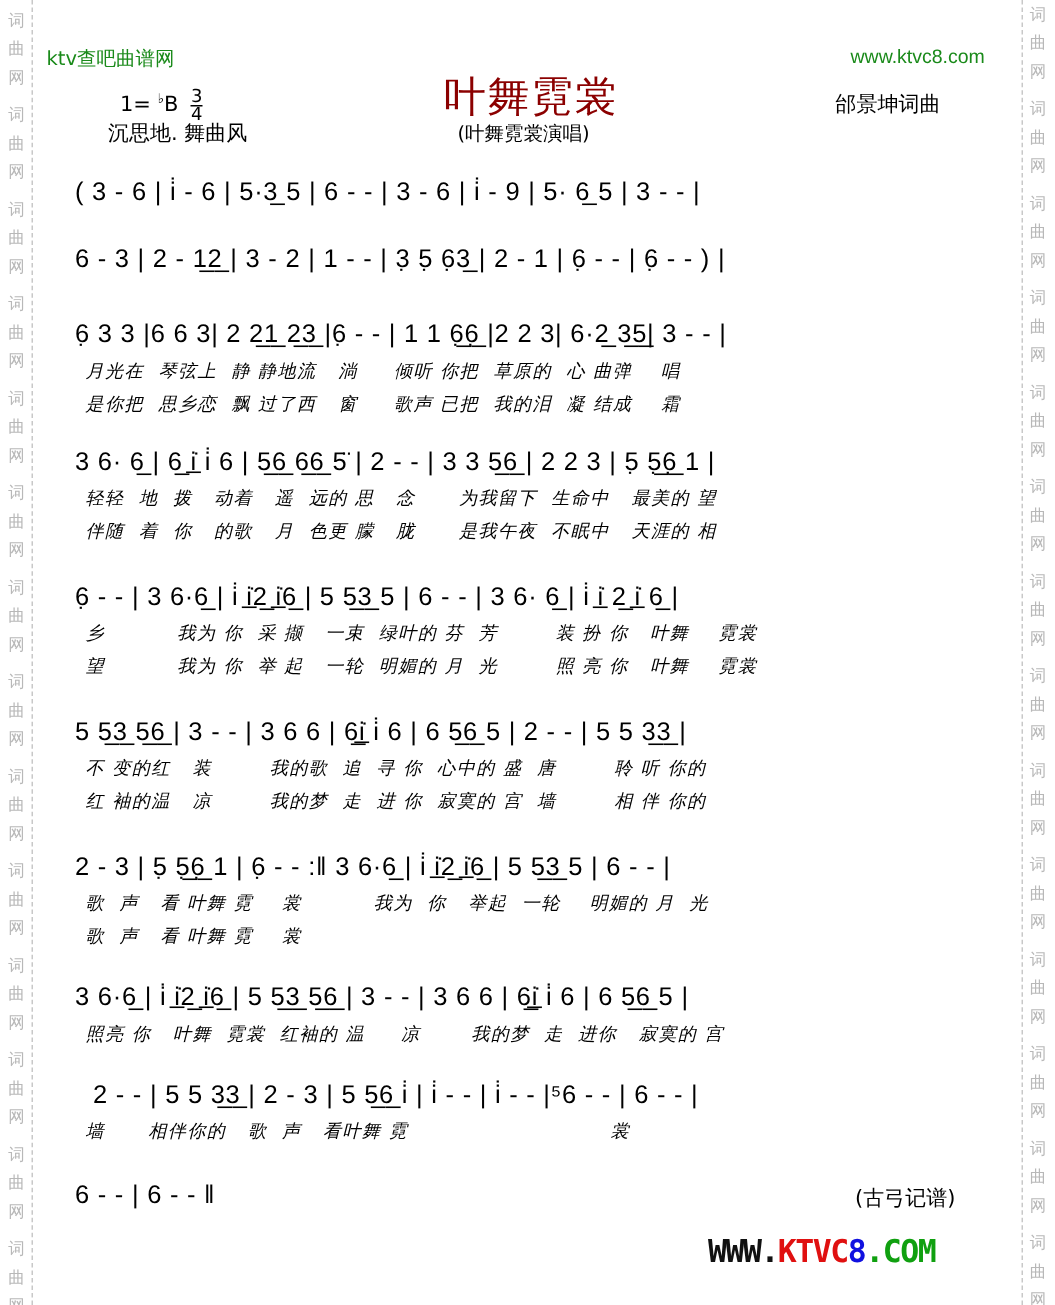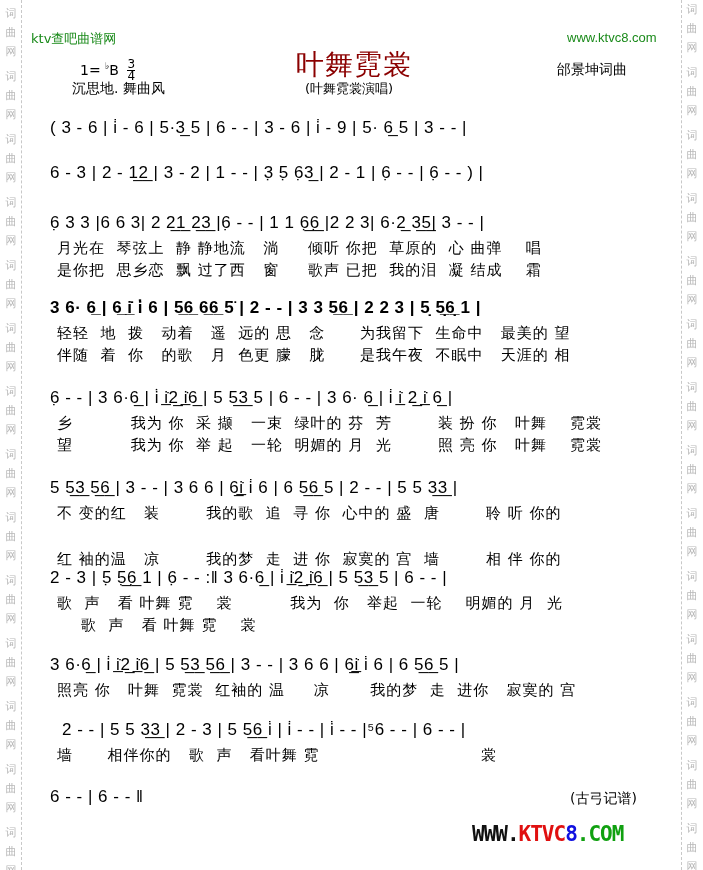--- a/index.html
+++ b/index.html
@@ -17,21 +17,21 @@
   .key { left:80px; top:59px; font-size:14px; }
   .key sup { font-size:9px; }
   .frac { display:inline-block; vertical-align:middle; text-align:center; line-height:11px; font-size:12px; margin-left:4px; }
   .frac span { display:block; }
   .frac .top { border-bottom:1px solid #000; }
   .tempo { left:72px; top:80px; font-size:14px; }
   .title { left:296px; top:46px; font-size:28px; color:#8b0000; letter-spacing:1px; }
   .singer { left:305px; top:80px; font-size:13px; }
   .composer { left:557px; top:61px; font-size:14px; }
   .notes { position:absolute; font-size:17px; white-space:pre; font-family:"Liberation Sans", sans-serif; letter-spacing:0.5px; }
-  .lyric { position:absolute; font-size:15px; white-space:pre; letter-spacing:1px; }
+  .lyric { position:absolute; font-size:12px; white-space:pre; letter-spacing:1px;font-style:italic; }
   .credit { left:570px; top:790px; font-size:14px; }
   .logo { position:absolute; left:472px; top:822px; font-size:21px; font-family:"DejaVu Sans Mono", monospace; font-weight:bold; letter-spacing:-1px; }
   .logo .w { color:#111; }
   .logo .r { color:#e01010; }
   .logo .b { color:#1010e0; }
   .logo .g { color:#10a010; }
 </style>
 </head>
 <body>
 
@@ -141,32 +141,32 @@
 <div class="hdr title">叶舞霓裳</div>
 <div class="hdr singer">(叶舞霓裳演唱)</div>
 <div class="hdr composer">邰景坤词曲</div>
 
 <div id="score">
     <div class="notes" style="left: 50px; top: 118px;">( 3 - 6 | i̇ - 6 | 5·3̲ 5 | 6 - - | 3 - 6 | i̇ - 9 | 5· 6̲ 5 | 3 - - |</div>
     <div class="notes" style="left: 50px; top: 163px;">6 - 3 | 2 - 1̲2̲ | 3 - 2 | 1 - - | 3̣ 5̣ 6̣3̲ | 2 - 1 | 6̣ - - | 6̣ - - ) |</div>
     <div class="notes" style="left: 50px; top: 213px;">6̣ 3 3 |6 6 3| 2 2̲1̲ 2̲3̲ |6̣ - - | 1 1 6̣̲6̣̲ |2 2 3| 6·2̲ 3̲5̲| 3 - - |</div>
     <div class="lyric" style="left: 57px; top: 239px;">月光在  琴弦上  静 静地流   淌     倾听 你把  草原的  心 曲弹    唱</div>
     <div class="lyric" style="left: 57px; top: 261px;">是你把  思乡恋  飘 过了西   窗     歌声 已把  我的泪  凝 结成    霜</div>
-    <div class="notes" style="left: 50px; top: 298px; font-weight: bold;">3 6· 6̲ | 6̲ i̲̇ i̇ 6 | 5̲6̲ 6̲6̲ 5̈ | 2 - - | 3 3 5̲6̲ | 2 2 3 | 5̣ 5̣̲6̣̲ 1 |</div>
+    <div class="notes" style="left: 50px; top: 298px;">3 6· 6̲ | 6̲ i̲̇ i̇ 6 | 5̲6̲ 6̲6̲ 5̈ | 2 - - | 3 3 5̲6̲ | 2 2 3 | 5̣ 5̣̲6̣̲ 1 |</div>
     <div class="lyric" style="left: 57px; top: 324px;">轻轻  地  拨   动着   遥  远的 思   念      为我留下  生命中   最美的 望</div>
     <div class="lyric" style="left: 57px; top: 346px;">伴随  着  你   的歌   月  色更 朦   胧      是我午夜  不眠中   天涯的 相</div>
     <div class="notes" style="left: 50px; top: 388px;">6̣ - - | 3 6·6̲ | i̇ i̲̇2̲ i̲̇6̲ | 5 5̲3̲ 5 | 6 - - | 3 6· 6̲ | i̇ i̲̇ 2̲ i̲̇ 6̲ |</div>
     <div class="lyric" style="left: 57px; top: 414px;">乡          我为 你  采 撷   一束  绿叶的 芬  芳        装 扮 你   叶舞    霓裳</div>
     <div class="lyric" style="left: 57px; top: 436px;">望          我为 你  举 起   一轮  明媚的 月  光        照 亮 你   叶舞    霓裳</div>
     <div class="notes" style="left: 50px; top: 478px;">5 5̲3̲ 5̲6̲ | 3 - - | 3 6 6 | 6̲i̲̇ i̇ 6 | 6 5̲6̲ 5 | 2 - - | 5 5 3̲3̲ |</div>
     <div class="lyric" style="left: 57px; top: 504px;">不 变的红   装        我的歌  追  寻 你  心中的 盛  唐        聆 听 你的</div>
-    <div class="lyric" style="left: 57px; top: 526px; margin-top: 24px;">红 袖的温   凉        我的梦  走  进 你  寂寞的 宫  墙        相 伴 你的</div>
+    <div class="lyric" style="left: 57px; top: 526px;">红 袖的温   凉        我的梦  走  进 你  寂寞的 宫  墙        相 伴 你的</div>
     <div class="notes" style="left: 50px; top: 568px;">2 - 3 | 5̣ 5̣̲6̣̲ 1 | 6̣ - - :‖ 3 6·6̲ | i̇ i̲̇2̲ i̲̇6̲ | 5 5̲3̲ 5 | 6 - - |</div>
     <div class="lyric" style="left: 57px; top: 594px;">歌  声   看 叶舞 霓    裳          我为  你   举起  一轮    明媚的 月  光</div>
-    <div class="lyric" style="left: 57px; top: 616px; margin-left: 24px;">歌  声   看 叶舞 霓    裳</div>
+    <div class="lyric" style="left: 57px; top: 616px;">歌  声   看 叶舞 霓    裳</div>
     <div class="notes" style="left: 50px; top: 655px;">3 6·6̲ | i̇ i̲̇2̲ i̲̇6̲ | 5 5̲3̲ 5̲6̲ | 3 - - | 3 6 6 | 6̲i̲̇ i̇ 6 | 6 5̲6̲ 5 |</div>
     <div class="lyric" style="left: 57px; top: 681px;">照亮 你   叶舞  霓裳  红袖的 温     凉       我的梦  走  进你   寂寞的 宫</div>
     <div class="notes" style="left: 50px; top: 720px; margin-left: 12px;">2 - - | 5 5 3̲3̲ | 2 - 3 | 5 5̲6̲ i̇ | i̇ - - | i̇ - - |⁵6 - - | 6 - - |</div>
     <div class="lyric" style="left: 57px; top: 746px;">墙      相伴你的   歌  声   看叶舞 霓                            裳</div>
     <div class="notes" style="left: 50px; top: 787px;">6 - - | 6 - - ‖</div>
   </div>
 
 <div class="hdr credit">(古弓记谱)</div>
 <div class="logo">
   <span class="w">WWW.</span><span class="r">KTV</span><span class="r">C</span><span class="b">8</span><span class="g">.COM</span>

